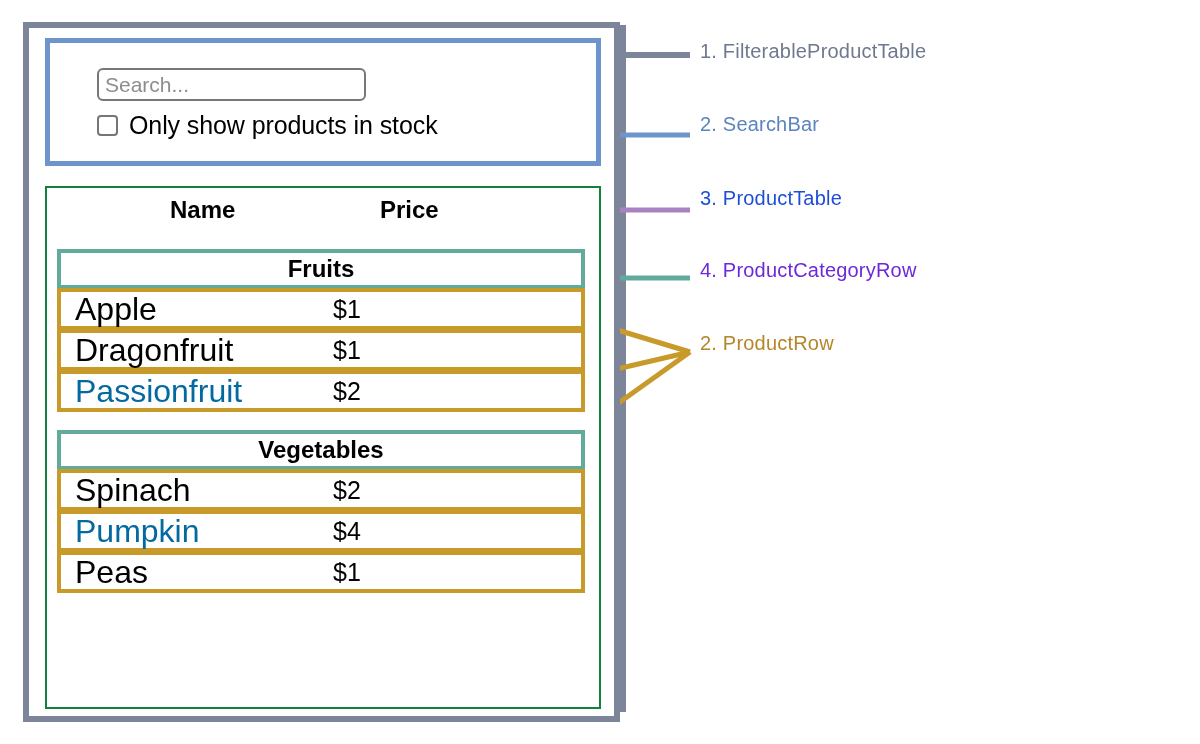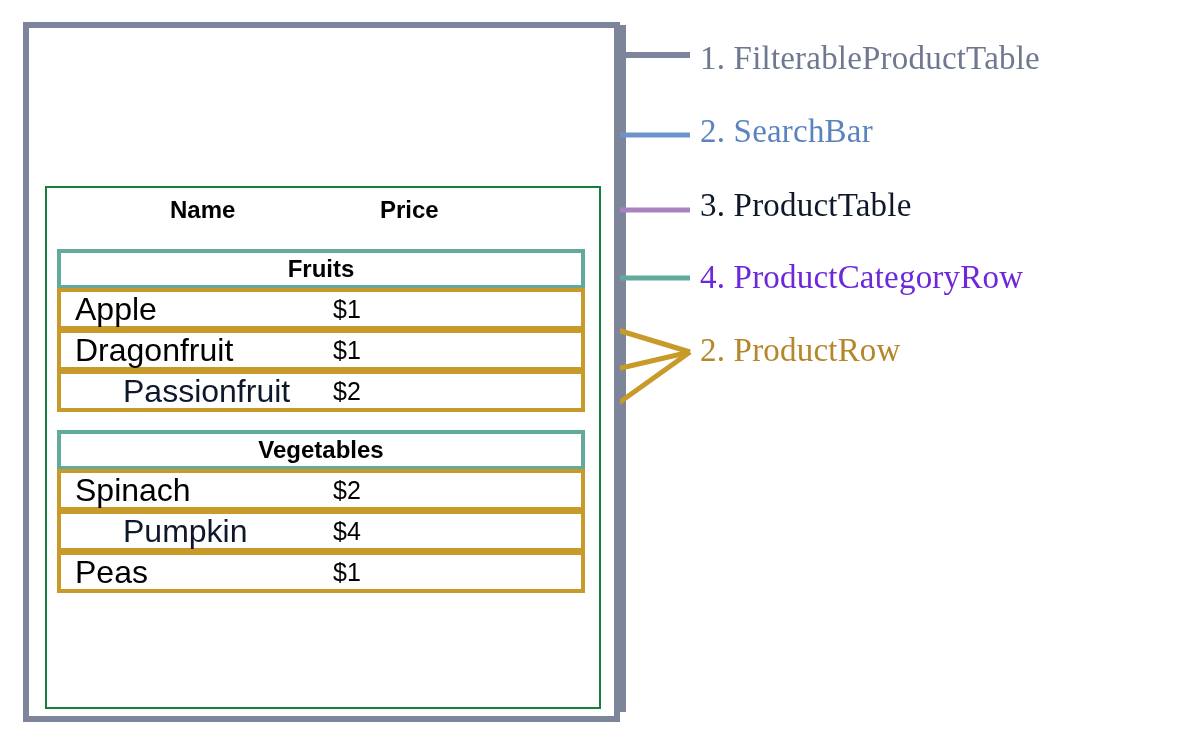--- a/index.html
+++ b/index.html
@@ -172,36 +172,36 @@
   }
   .prod-row .cell-price {
     position: absolute;
     left: 272px;
     top: 50%;
     transform: translateY(-50%);
     font-size: 25px;
     color: #000000;
     white-space: nowrap;
   }
-  .prod-row.out-of-stock .cell-name { color: #0f172a; margin-left: 48px; }
+  .prod-row.out-of-stock .cell-name { color: #0369a1; }
 
   .group-gap { height: 18px; }
 
   
   .legend-item {
     position: absolute;
-    font-family: Liberation Serif, serif;
-    font-size: 33px;
+    font-family: Liberation Sans, sans-serif;
+    font-size: 20px;
     font-weight: 400;
     white-space: nowrap;
     letter-spacing: 0.2px;
   }
   .legend-1 { left: 700px; top: 40px;  color: #6e7890; }
   .legend-2 { left: 700px; top: 113px; color: #5b84bf; }
-  .legend-3 { left: 700px; top: 187px; color: #0f172a; }
+  .legend-3 { left: 700px; top: 187px; color: #1d4ed8; }
   .legend-4 { left: 700px; top: 259px; color: #6d28d9; }
   .legend-5 { left: 700px; top: 332px; color: #b5862a; }
 </style>
 </head>
 <body>
 
 <div id="stage">
 
   <svg id="connectors" viewBox="0 0 1200 744" width="1200" height="744" aria-hidden="true">
 
@@ -214,20 +214,27 @@
 
     <line x1="580" y1="278" x2="690" y2="278" stroke="#62ab9c" stroke-width="5"></line>
 
     <line x1="578" y1="318" x2="690" y2="352" stroke="#c79a2a" stroke-width="5"></line>
     <line x1="578" y1="378" x2="690" y2="352" stroke="#c79a2a" stroke-width="5"></line>
     <line x1="578" y1="432" x2="690" y2="352" stroke="#c79a2a" stroke-width="5"></line>
   </svg>
 
   <div class="outer-frame"></div>
 
+  <div class="search-bar">
+    <input class="search-input" type="text" placeholder="Search..." style="">
+    <label class="checkbox-row">
+      <span class="checkbox-box"></span>
+      <span class="checkbox-label">Only show products in stock</span>
+    </label>
+  </div>
 
   <div class="product-table">
 
     <div class="table-head">
       <span class="th th-name">Name</span>
       <span class="th th-price">Price</span>
     </div>
 
     <div class="rows">
 

